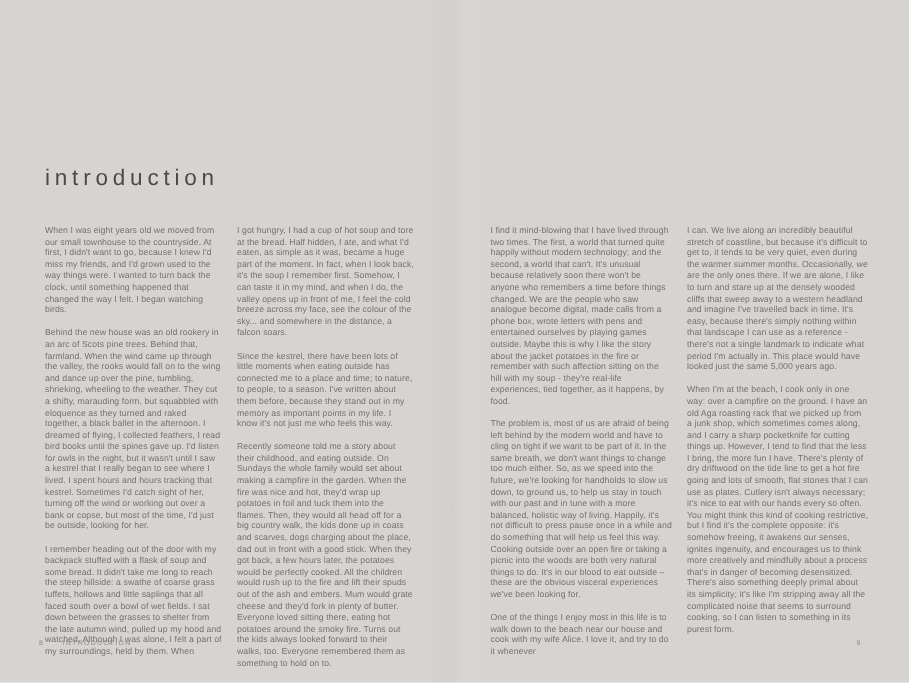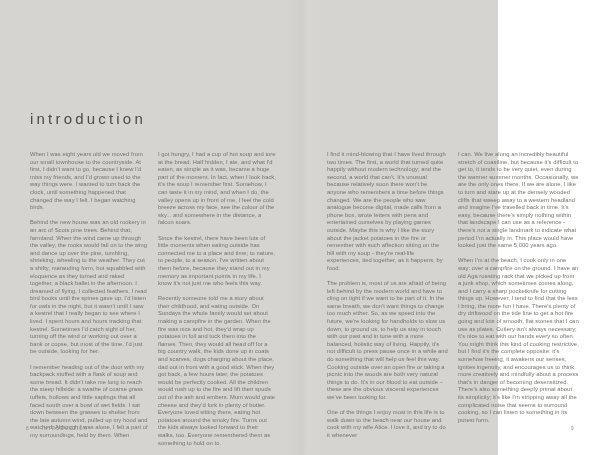--- a/index.html
+++ b/index.html
@@ -3,21 +3,21 @@
 <meta charset="utf-8">
 <style>
   * { margin: 0; padding: 0; box-sizing: border-box; }
   html, body {
     width: 606px; height: 455px;
     overflow: hidden;
     font-family: "Liberation Sans", sans-serif;
   }
   .spread {
     position: relative;
-    width: 498px; height: 455px;
+    width: 606px; height: 455px;
     background: #d6d4d1;
     text-decoration: underline;
   }
   
   .gutter {
     position: absolute;
     left: 285px; top: 0;
     width: 40px; height: 455px;
     background: linear-gradient(90deg,
       rgba(0,0,0,0) 0%,

